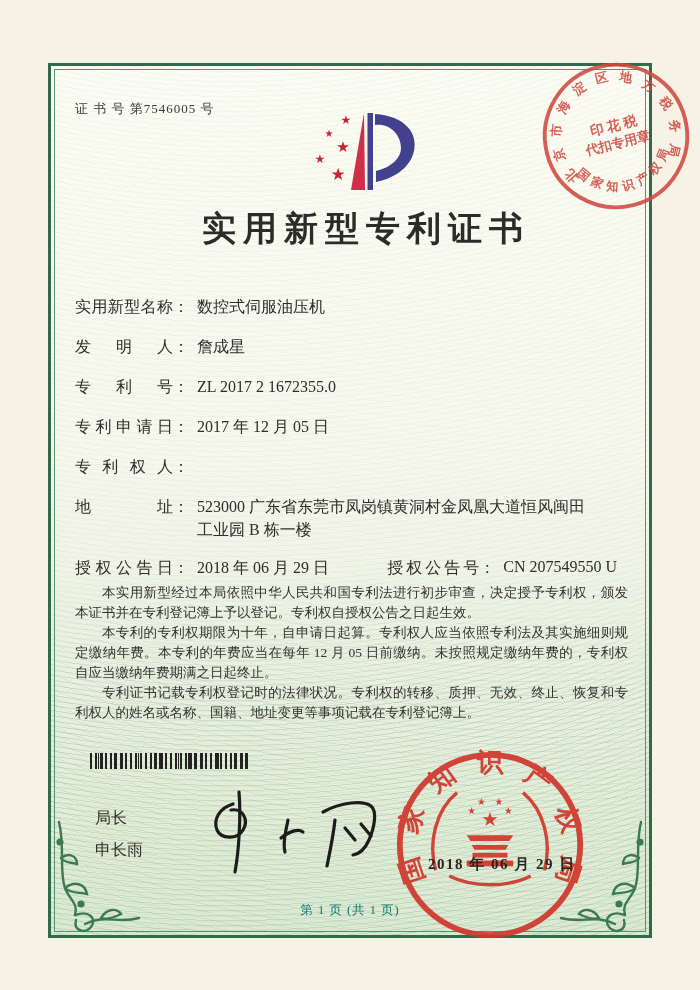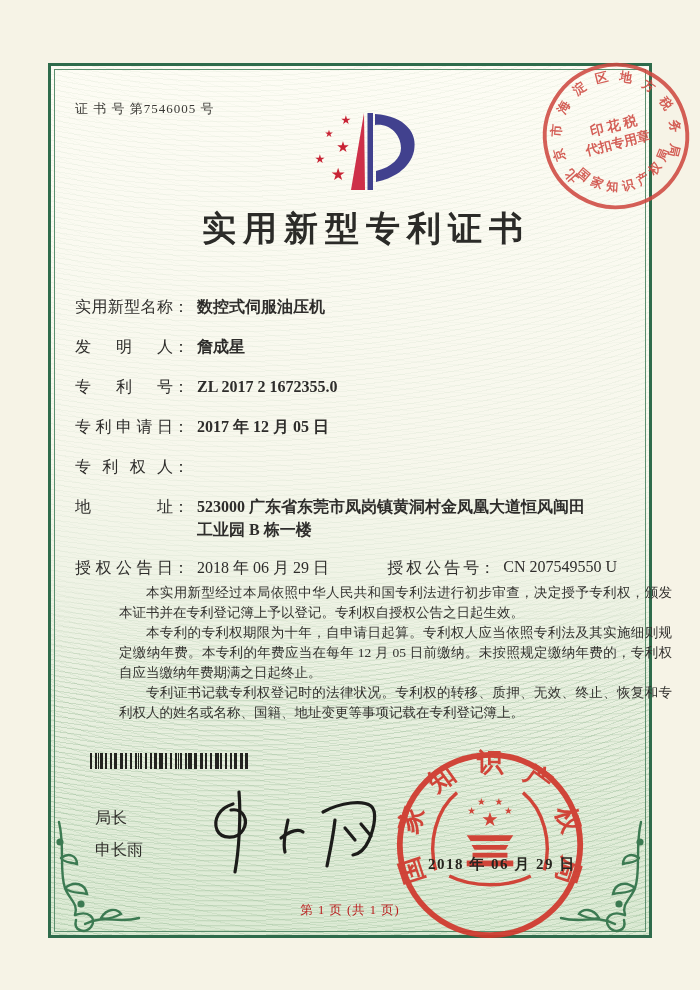--- a/index.html
+++ b/index.html
@@ -38,43 +38,43 @@
     left:0;right:0;top:206px;text-align:center;
     font-size:34px;font-weight:bold;letter-spacing:7px;color:#2b2b28;padding-left:32px;
   }
   .fields{left:75px;top:295px;width:556px;}
   .frow{display:flex;margin-bottom:17px;font-size:16px;line-height:23px;}
   .flabel{
     width:98px;flex:0 0 98px;text-align:justify;text-align-last:justify;
     white-space:nowrap;
   }
   .fcolon{flex:0 0 auto;margin-right:8px;}
-  .fvalue{flex:1;white-space:pre-line;font-weight:bold;}
+  .fvalue{flex:1;white-space:pre-line;}
   .grant-row{display:flex;font-size:16px;}
   .grant-right{margin-left:auto;display:flex;padding-right:14px;}
   .grant-right .flabel{width:92px;flex:0 0 92px;}
   .paras{left:75px;top:583px;width:553px;font-size:13.5px;line-height:20px;
-    text-align:justify;color:#33322f;margin-left:44px;}
+    text-align:justify;color:#33322f;}
   .paras p{margin:0;text-indent:2em;}
   .barcode{
     left:90px;top:753px;width:158px;height:16px;
     background:
       repeating-linear-gradient(90deg,#23231f 0 2px,transparent 2px 5px),
       repeating-linear-gradient(90deg,#23231f 0 1px,transparent 1px 8px),
       repeating-linear-gradient(90deg,transparent 0 11px,#23231f 11px 13px,transparent 13px 29px);
   }
   .signer{left:95px;top:802px;font-size:16px;line-height:32px;color:#2f2e2a;}
   .signature{left:195px;top:782px;width:190px;height:95px;}
   .seal{left:393px;top:748px;width:194px;height:194px;opacity:.92;}
   .seal-date{
     left:428px;top:855px;font-size:15px;letter-spacing:1.5px;color:#26251f;
     z-index:6;font-weight:bold;
   }
   .tax-stamp{left:538px;top:58px;width:156px;height:156px;transform:rotate(-14deg);opacity:.88;z-index:5;}
-  .footer{left:0;right:0;top:902px;text-align:center;font-size:12.5px;color:#b91c1c;letter-spacing:1px;}
+  .footer{left:0;right:0;top:902px;text-align:center;font-size:12.5px;color:#0f766e;letter-spacing:1px;}
   .flourish{width:95px;height:115px;}
   .flourish-left{left:51px;top:820px;}
   .flourish-right{left:554px;top:820px;transform:scaleX(-1);}
   svg text{font-family:"Liberation Serif","DejaVu Serif",serif;}
 </style>
 </head>
 <body>
 
 <div class="paper">
   <div class="paper-inner"></div>

